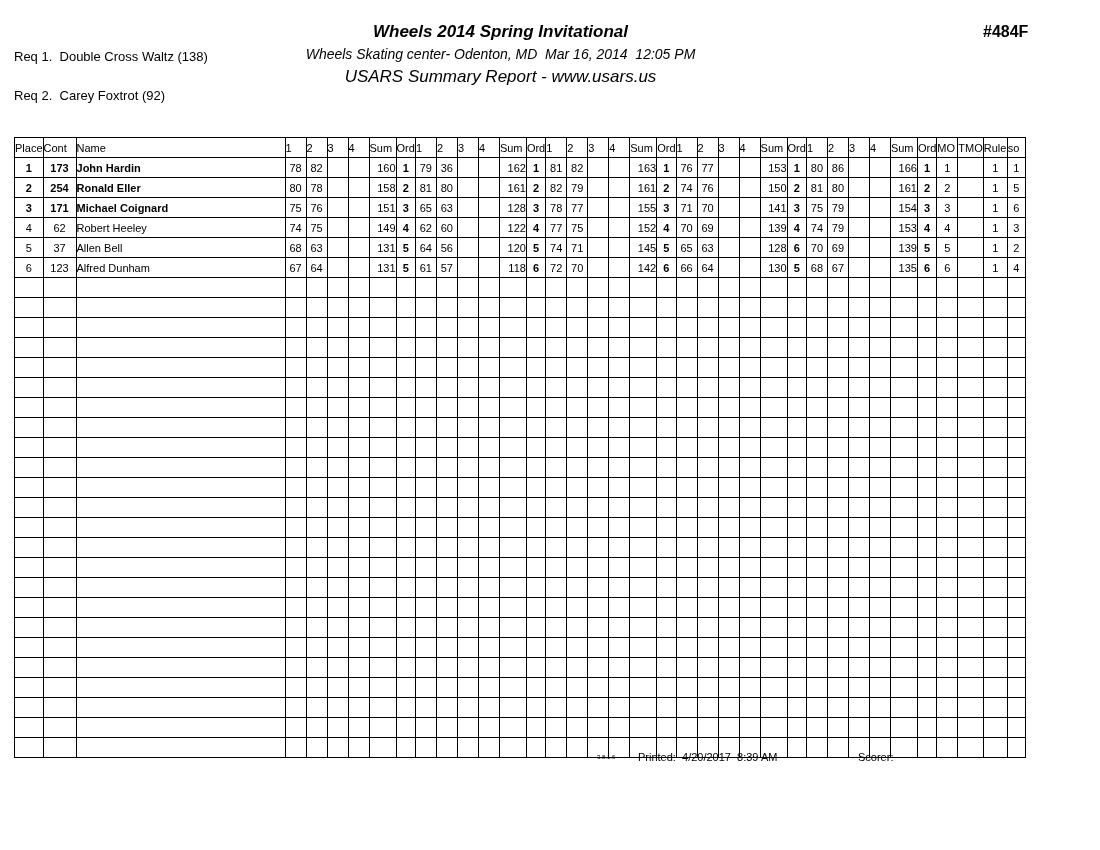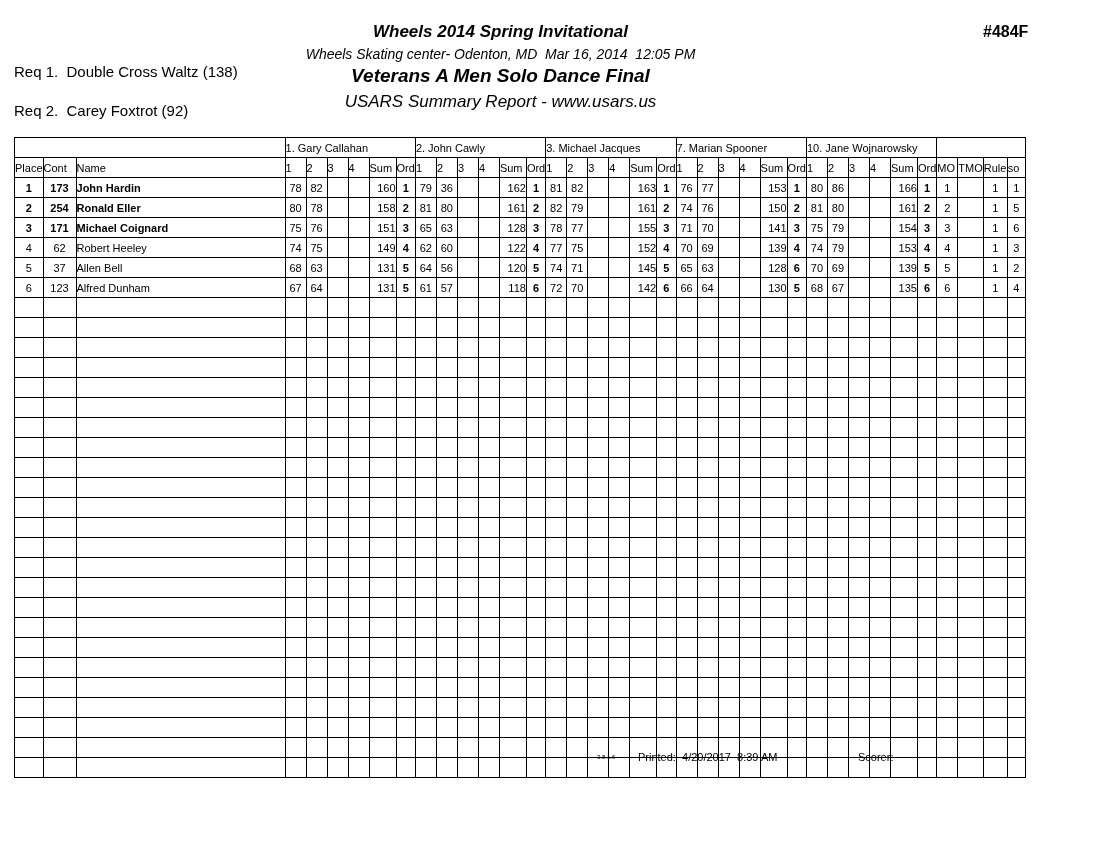--- a/index.html
+++ b/index.html
@@ -1,18 +1,18 @@
 <!DOCTYPE html>
 <html><head>
 <meta charset="utf-8">
 <style>
   html,body{margin:0;padding:0;}
   body{width:1100px;height:850px;background:#ffffff;font-family:"Liberation Sans",sans-serif;color:#000;position:relative;overflow:hidden;}
 
-  .req-block{position:absolute;top:39px;left:14px;font-size:15px;line-height:13px;white-space:pre;}
+  .req-block{position:absolute;top:24px;left:14px;font-size:13px;line-height:13px;white-space:pre;}
   .code{position:absolute;top:23px;left:983px;font-size:16px;font-weight:bold;}
   .title-block{position:absolute;top:22px;left:0;width:1001px;text-align:center;font-style:italic;}
   .title{font-size:17px;font-weight:bold;}
   .subtitle{font-size:14px;margin-top:4px;white-space:pre;}
   .event{font-size:19px;font-weight:bold;margin-top:3px;}
   .report{font-size:17px;margin-top:5px;}
 
   #results-table{position:absolute;top:137px;left:14px;border-collapse:collapse;table-layout:fixed;}
   #results-table td{border:1px solid #000;font-size:11px;height:19px;padding:0;overflow:hidden;white-space:nowrap;vertical-align:middle;}
   td.noborder{border:none;}
@@ -40,21 +40,20 @@
   <div class="req-block">
     <div>Req 1.  Double Cross Waltz (138)</div>
     <div>Req 2.  Carey Foxtrot (92)</div>
   </div>
 
   <div class="code">#484F</div>
 
   <div class="title-block">
     <div class="title">Wheels 2014 Spring Invitational</div>
     <div class="subtitle">Wheels Skating center- Odenton, MD  Mar 16, 2014  12:05 PM</div>
-    <div class="event">Veterans A Men Solo Dance Final</div>
     <div class="report">USARS Summary Report - www.usars.us</div>
   </div>
 
   <table id="results-table">
       <colgroup>
         <col style="width:28px">
         <col style="width:33px">
         <col style="width:209px">
         <col style="width:21px">
         <col style="width:21px">
@@ -85,29 +84,20 @@
         <col style="width:21px">
         <col style="width:21px">
         <col style="width:27px">
         <col style="width:18px">
         <col style="width:21px">
         <col style="width:22px">
         <col style="width:24px">
         <col style="width:18px">
       </colgroup>
       <tbody>
-        <tr class="judges-row">
-          <td class="noborder" colspan="3"></td>
-          <td class="judge-name thickR" colspan="6">1.  Gary Callahan</td>
-          <td class="judge-name thickR" colspan="6">2.  John Cawly</td>
-          <td class="judge-name thickR" colspan="6">3.  Michael Jacques</td>
-          <td class="judge-name thickR" colspan="6">7.  Marian Spooner</td>
-          <td class="judge-name thickR" colspan="6">10.  Jane Wojnarowsky</td>
-          <td class="noborder" colspan="4"></td>
-        </tr>
         <tr class="colhead-row">
           <td>Place</td>
           <td>Cont</td>
           <td>Name</td>
           <td class="">1</td>
           <td class="">2</td>
           <td class="">3</td>
           <td class="">4</td>
           <td class="">Sum</td>
           <td class="thickR">Ord</td>

